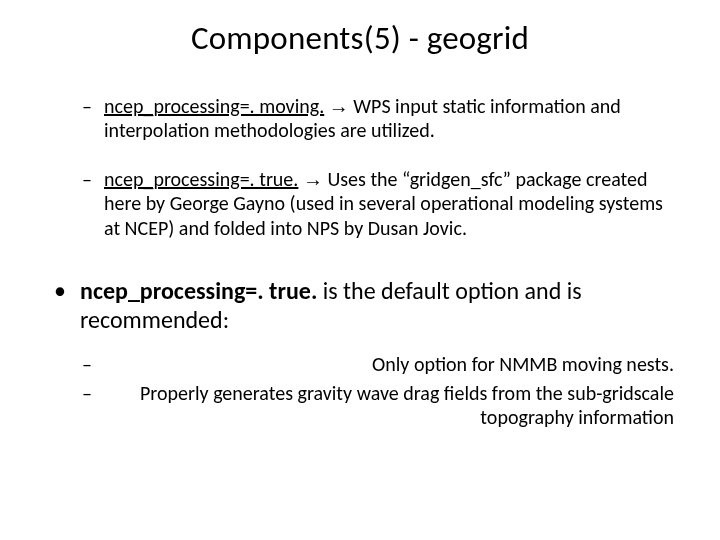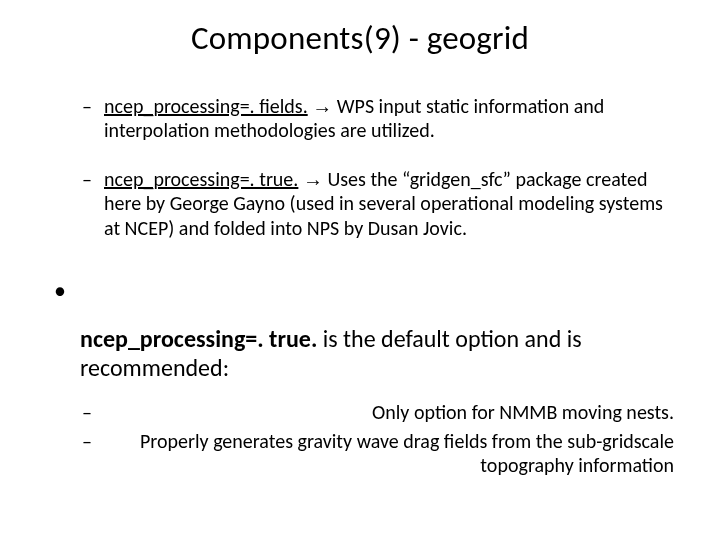--- a/index.html
+++ b/index.html
@@ -59,21 +59,20 @@
     font-size: 24px;
   }
   .top .dot {
     flex: 0 0 auto;
     width: 26px;
     text-align: left;
     padding-left: 0;
   }
   .top .txt {
     flex: 1 1 auto;
-    margin-top: 48px;
   }
   .sub2 {
     display: flex;
     font-size: 20px;
     margin-bottom: 4px;
   }
   .sub2 .dash {
     flex: 0 0 auto;
     width: 22px;
     text-align: left;
@@ -85,28 +84,28 @@
   }
   .arrow {
     font-family: Wingdings, "Segoe UI Symbol", Arial, sans-serif;
   }
 </style>
 </head>
 <body>
 
 <div class="slide">
 
-  <div class="title">Components(9) - geogrid</div>
+  <div class="title">Components(5) - geogrid</div>
 
   <div class="body">
 
     <div class="sub">
       <div class="dash">–</div>
       <div class="txt">
-        <span class="u">ncep_processing=. fields.</span>
+        <span class="u">ncep_processing=. moving.</span>
         <span class="arrow"> <span>→</span></span><span> WPS input static information and interpolation methodologies are utilized.</span>
       </div>
     </div>
 
     <div class="sub">
       <div class="dash">–</div>
       <div class="txt">
         <span class="u">ncep_processing=. true.</span>
         <span class="arrow"> <span>→</span></span><span> Uses the “gridgen_sfc” package created here by George Gayno (used in several operational modeling systems at NCEP) and folded into NPS by Dusan Jovic.</span>
       </div>

